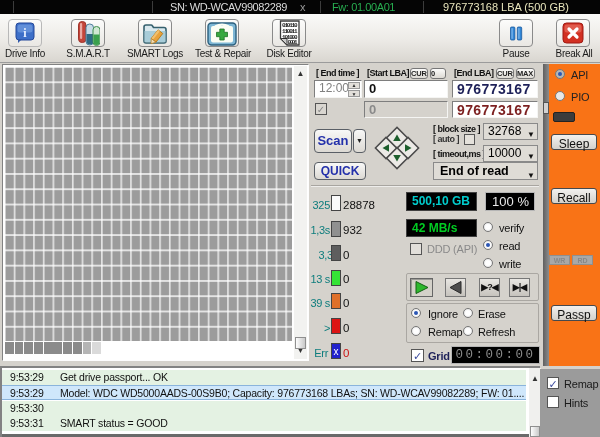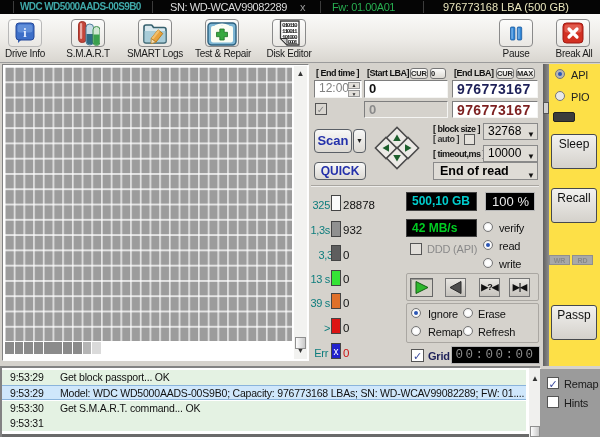--- a/index.html
+++ b/index.html
@@ -45,43 +45,42 @@
 .rlabel { position:absolute; font-size:11px; letter-spacing:-0.2px; color:#111; white-space:nowrap; }
 .cbox { position:absolute; width:12px; height:12px; background:#fff; border:1px solid #555; }
 .counter-lbl { position:absolute; color:#0e7d7d; font-size:11px; letter-spacing:-0.3px; text-align:right; width:22px; }
 .counter-sq { position:absolute; left:331px; width:10px; height:16px; border:1px solid #444; }
 .counter-n { position:absolute; left:343px; font-size:11.5px; color:#111; }
 .disp { position:absolute; background:#000; border:1px solid #404040; font-weight:bold; font-size:12px; }
 .gbox { position:absolute; border:1px solid #aaa7a2; border-radius:2px; }
 
 
 #slider { position:absolute; left:543px; top:64px; width:6px; height:302px; background:linear-gradient(90deg,#5f5f5f,#8d8d8d); }
-#sidebar { position:absolute; left:549px; top:64px; width:51px; height:302px; background:#fde047; }
+#sidebar { position:absolute; left:549px; top:64px; width:51px; height:302px; background:#f97316; }
 #sidebar2 { position:absolute; left:540px; top:369px; width:60px; height:68px; background:#9b9b9b; }
-.sbtn { position:absolute; left:2px; width:46px; height:35px; border:1px solid #46494d; border-radius:3px;
+.sbtn { position:absolute; left:2px; width:46px; height:16px; border:1px solid #46494d; border-radius:3px;
   background:linear-gradient(#f2f1ef,#d4d1cb); text-align:center; line-height:18px; font-size:12px; color:#111; }
 
 
 #logarea { position:absolute; left:0px; top:366px; width:540px; height:71px; background:#fff;
   border-top:2px solid #828282; border-left:2px solid #828282; }
 .logrow { position:absolute; left:0; width:524px; height:15px; line-height:15px; background:#e4f2e3; font-size:10.5px; letter-spacing:-0.2px; color:#111; white-space:nowrap; }
 .logrow .t { position:absolute; left:8px; }
 .logrow .m { position:absolute; left:58px; }
 #lsb { position:absolute; left:527px; top:0px; width:12px; height:69px; background:#f0f0ee; }
 </style>
 </head>
 <body>
 <div id="app">
 
   <div id="titlebar">
     <div class="vsep" style="left:13px"></div>
     <div class="vsep" style="left:152px"></div>
     <div class="vsep" style="left:320px"></div>
     <div class="vsep" style="left:423px"></div>
-    <div class="seg" style="left:20px; color:#3fa8a8; font-weight:bold; font-size:10px; letter-spacing:-0.6px;">WDC WD5000AADS-00S9B0</div>
     <div class="seg" style="left:170px; color:#dcdcdc; letter-spacing:-0.4px;">SN: WD-WCAV99082289</div>
     <div class="seg" style="left:300px; color:#9a9a9a;">x</div>
     <div class="seg" style="left:332px; color:#27ae50; letter-spacing:-0.4px;">Fw: 01.00A01</div>
     <div class="seg" style="left:443px; color:#e9e6bd;">976773168 LBA (500 GB)</div>
   </div>
 
   <div id="toolbar">
     <div class="tbtn" style="left:8px; border-color:#b8b8b8;">
       <svg width="24" height="22" viewBox="0 0 24 22">
         <rect x="3" y="1" width="18" height="17" rx="3" fill="#3d6fc8" stroke="#24489a"></rect>
@@ -312,32 +311,32 @@
     <div class="sbtn" style="top:70px;">Sleep</div>
     <div class="sbtn" style="top:124px;">Recall</div>
     <div class="abs" style="left:0px; top:191px; width:21px; height:10px; border:1px solid #8f8f8f; background:#a8a8a8; color:#888; font-size:7px; font-weight:bold; text-align:center; line-height:9px;">WR</div>
     <div class="abs" style="left:23px; top:191px; width:21px; height:10px; border:1px solid #8f8f8f; background:#a8a8a8; color:#888; font-size:7px; font-weight:bold; text-align:center; line-height:9px;">RD</div>
     <div class="sbtn" style="top:241px;">Passp</div>
   </div>
 
   <div id="logarea">
     <div class="logrow" style="top:2px;">
         <span class="t">9:53:29</span>
-        <span class="m">Get block passport... OK</span>
+        <span class="m">Get drive passport... OK</span>
       </div>
     <div class="logrow" style="top:17px; background:#cfe7fb; border-top:1px solid #8ab4dc; border-bottom:1px solid #8ab4dc;">
         <span class="t">9:53:29</span>
         <span class="m">Model: WDC WD5000AADS-00S9B0; Capacity: 976773168 LBAs; SN: WD-WCAV99082289; FW: 01....</span>
       </div>
     <div class="logrow" style="top:33px;">
         <span class="t">9:53:30</span>
-        <span class="m">Get S.M.A.R.T. command... OK</span>
       </div>
     <div class="logrow" style="top:48px;">
         <span class="t">9:53:31</span>
+        <span class="m">SMART status = GOOD</span>
       </div>
     <div class="abs" style="left:0; top:66px; width:527px; height:3px; background:#6a6a6a;"></div>
     <div id="lsb">
       <div class="arr" style="top:5px; width:12px;">▲</div>
       <div style="position:absolute; left:1px; bottom:0px; width:10px; height:11px; background:linear-gradient(90deg,#fdfdfd,#c9c9c9); border:1px solid #8f8f8f;"></div>
     </div>
   </div>
   <div id="sidebar2">
     <div class="cbox" style="left:7px; top:8px; color:#3a4a9e; font-size:11px; text-align:center; line-height:12px;">✓</div>
     <div class="rlabel" style="left:24px; top:9px; color:#1a1a1a;">Remap</div>

